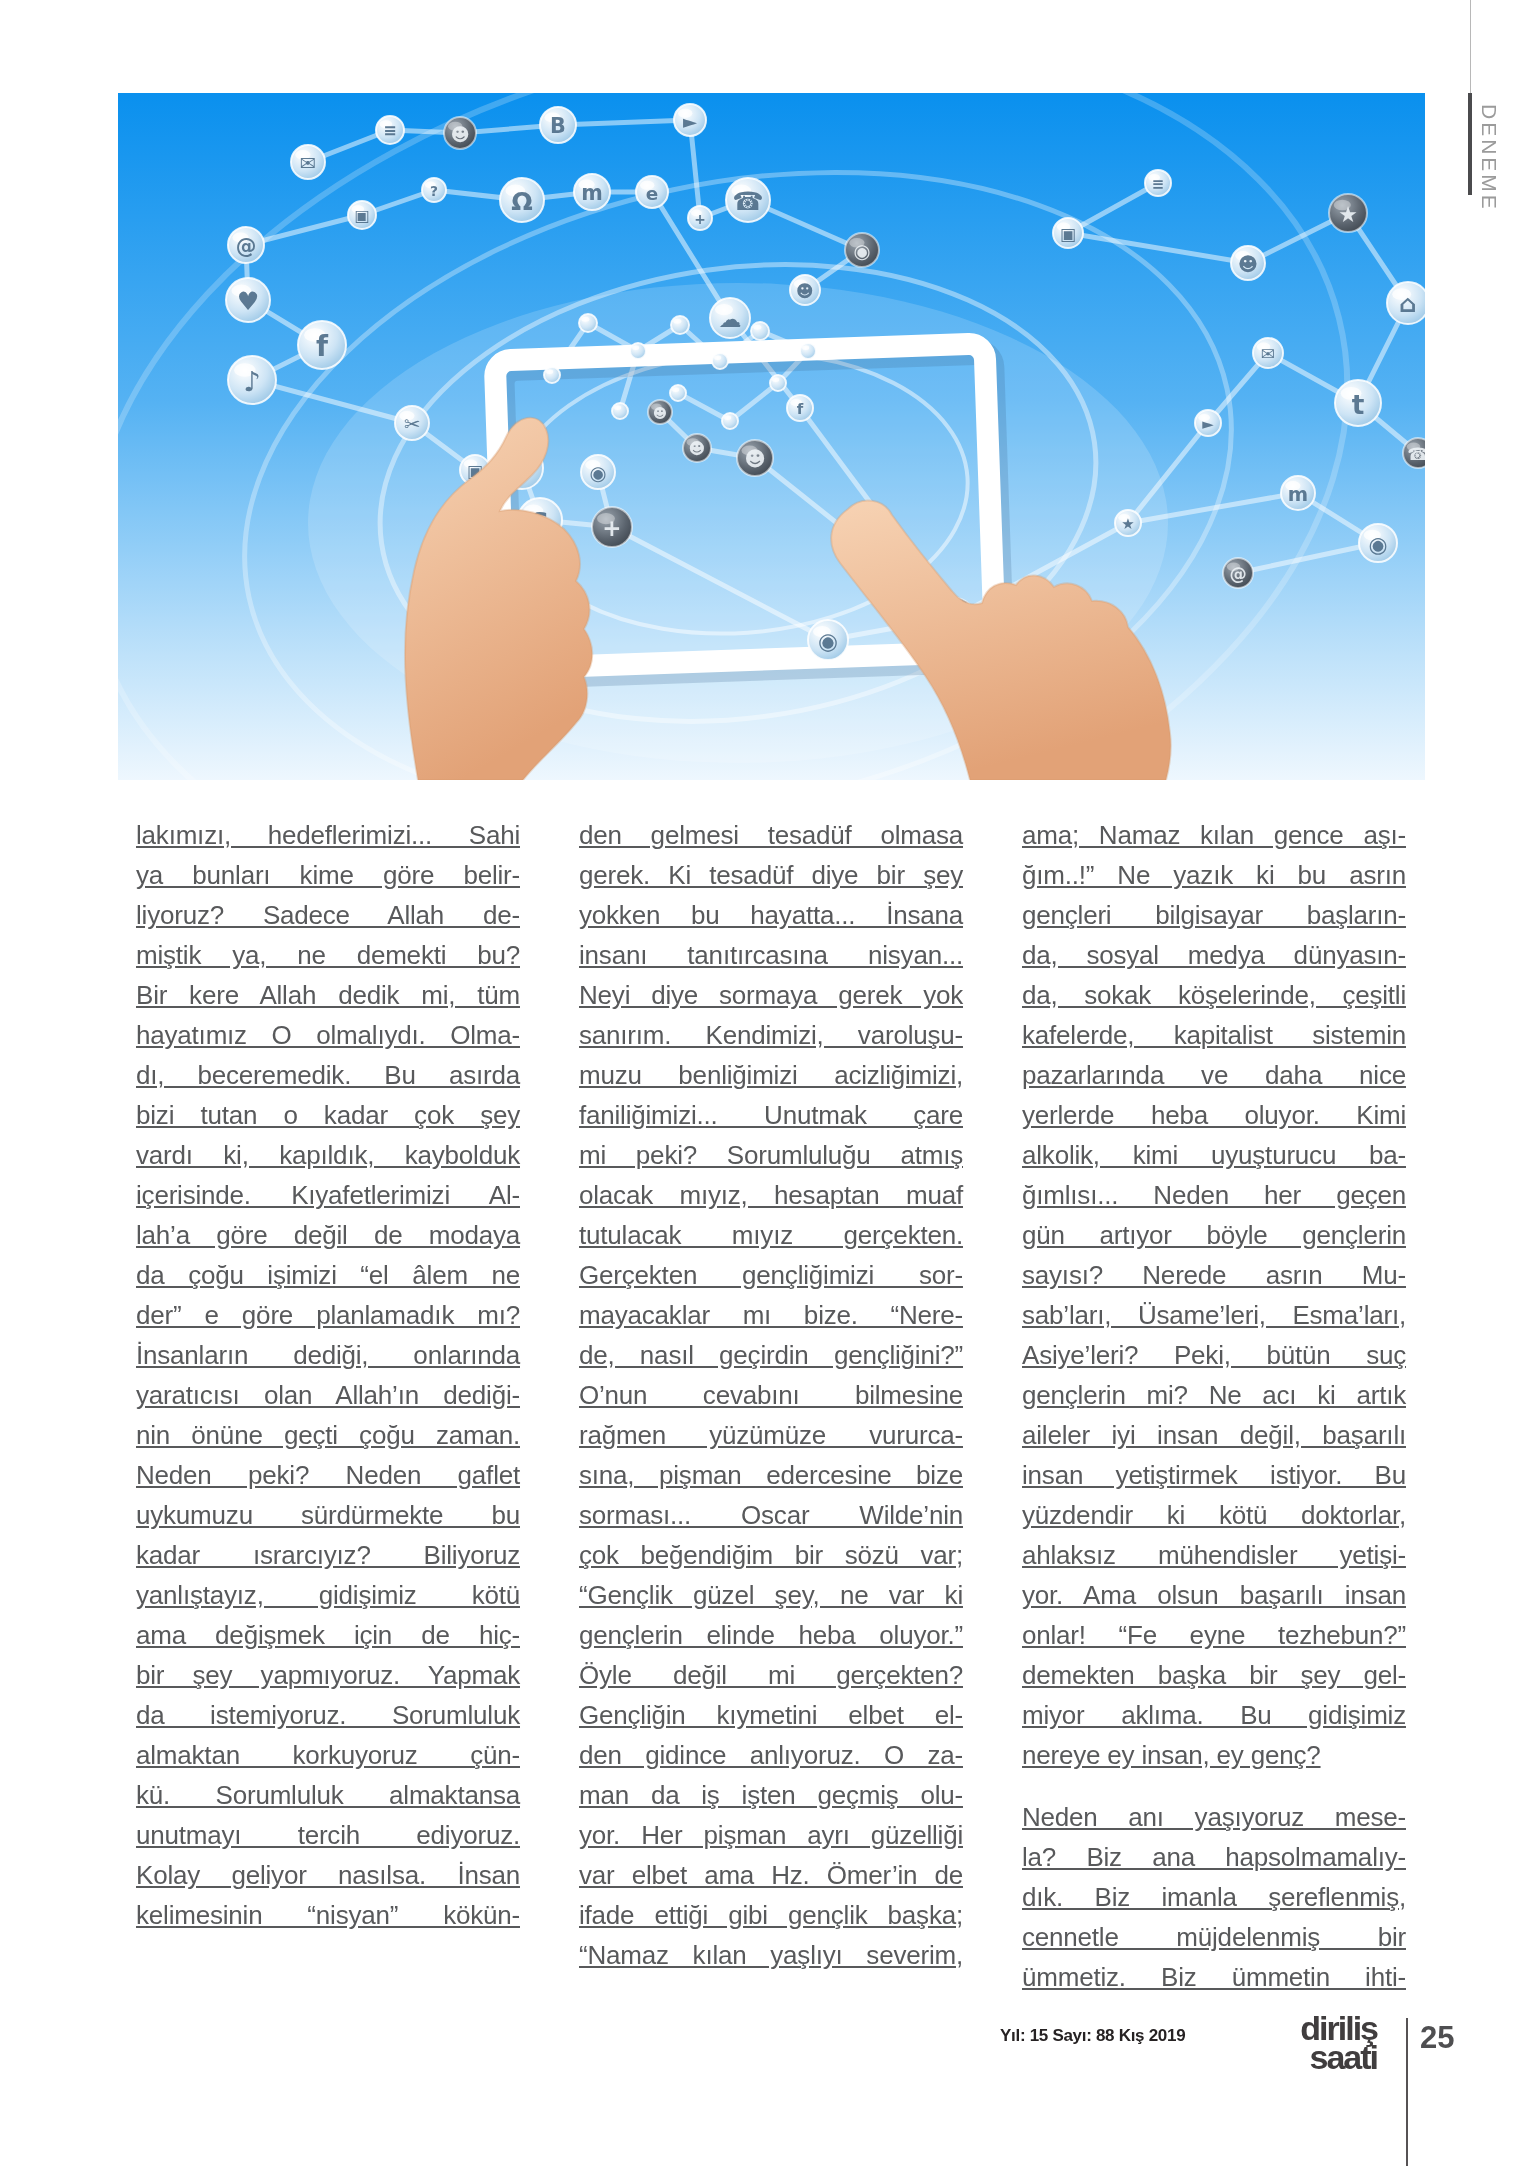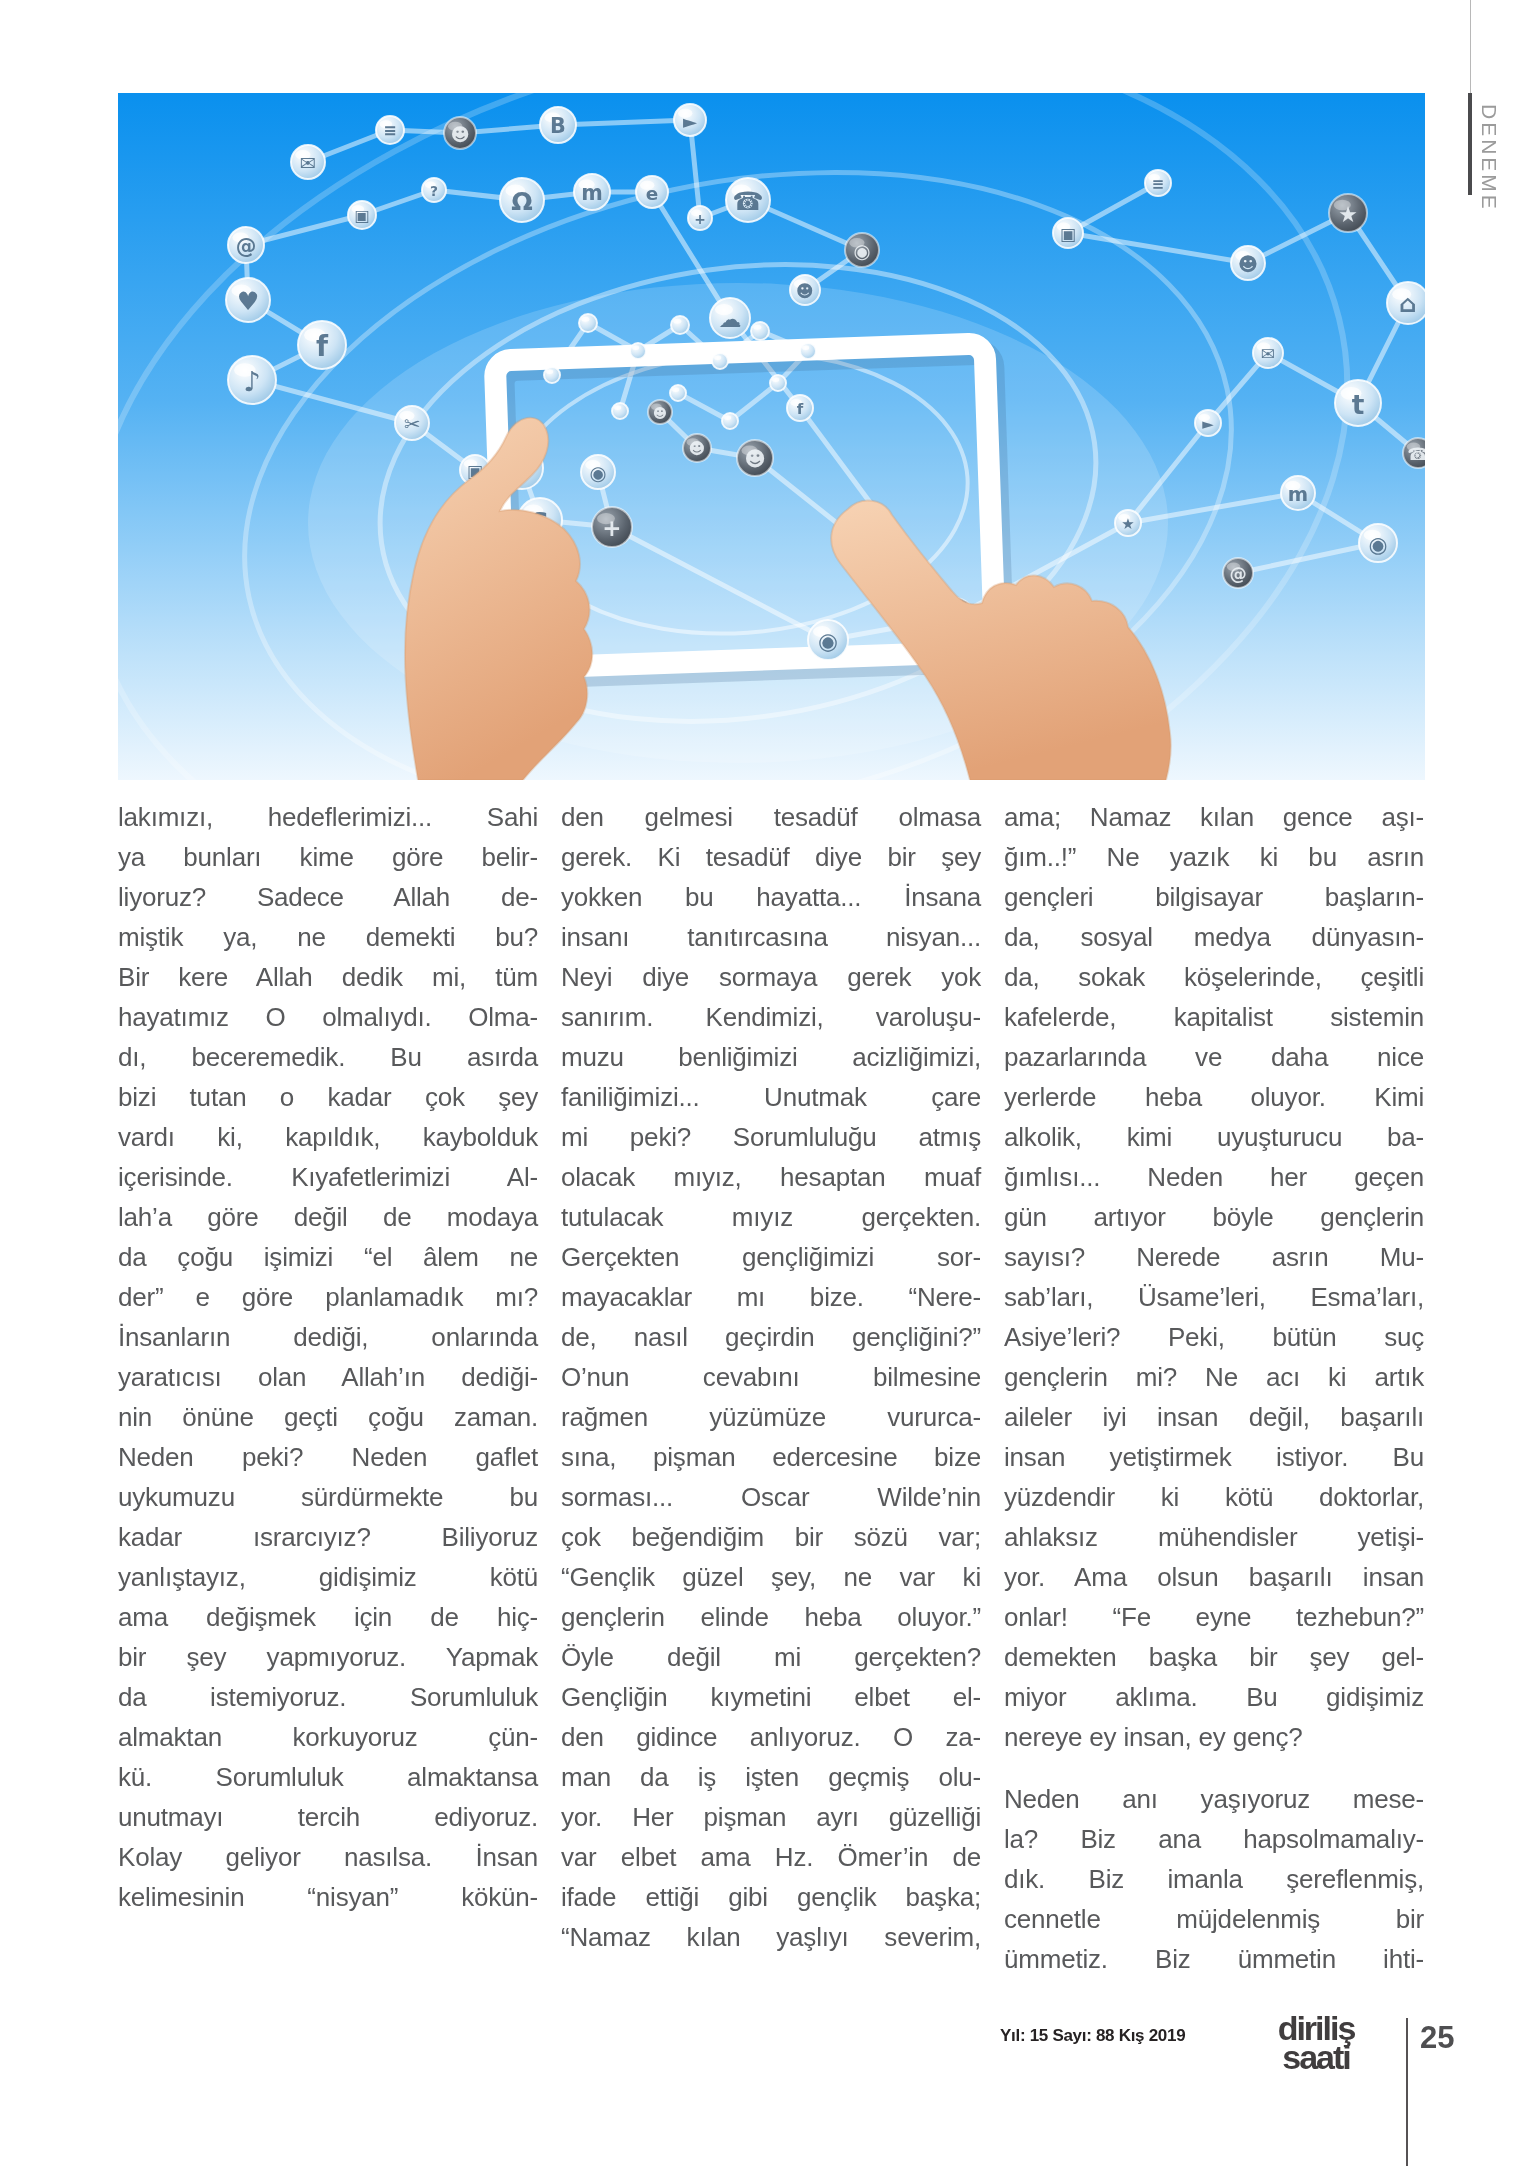--- a/index.html
+++ b/index.html
@@ -5,34 +5,34 @@
   html,body{margin:0;padding:0;background:#ffffff;}
   .page{position:relative;width:1536px;height:2166px;background:#ffffff;overflow:hidden;
         font-family:"Liberation Sans",sans-serif;}
   
   .photo{position:absolute;left:118px;top:93px;width:1307px;height:687px;}
   .photo svg{display:block;width:100%;height:100%;}
   
   .col{position:absolute;top:797px;width:420px;color:#58595b;font-size:26px;
        letter-spacing:-0.2px;}
   #col0{left:118px;} #col1{left:561px;} #col2{left:1004px;}
-  .para{margin:0;}
+  .para{margin:18px;text-decoration:underline;}
   .para + .para{margin-top:22px;}
   .tl{line-height:40px;height:40px;text-align:justify;text-align-last:justify;
       white-space:normal;overflow:visible;}
   .tl.nj{text-align-last:left;}
   
   .side-thin{position:absolute;left:1470px;top:0;width:1px;height:93px;background:#b8b8b8;}
   .side-thick{position:absolute;left:1468px;top:93px;width:4px;height:102px;background:#4b4b4d;}
   .side-label{position:absolute;left:1477px;top:104px;writing-mode:vertical-rl;
       font-size:21px;letter-spacing:3px;color:#9b9b9b;}
   
   .footer-issue{position:absolute;left:1000px;top:2026px;width:235px;text-align:left;
       font-size:17px;font-weight:bold;color:#262223;letter-spacing:-0.3px;}
-  .footer-logo{position:absolute;left:1255px;top:2014px;width:122px;text-align:center;
+  .footer-logo{position:absolute;left:1255px;top:2014px;width:122px;text-align:right;
       font-weight:bold;font-size:34px;letter-spacing:-2px;line-height:29px;color:#403d3e;}
   .footer-rule{position:absolute;left:1406px;top:2018px;width:2px;height:148px;background:#565254;}
   .footer-page{position:absolute;left:1420px;top:2020px;width:70px;text-align:left;
       font-size:31px;font-weight:bold;color:#4f4f51;}
 </style>
 </head>
 <body>
 
 <div class="page">
 

